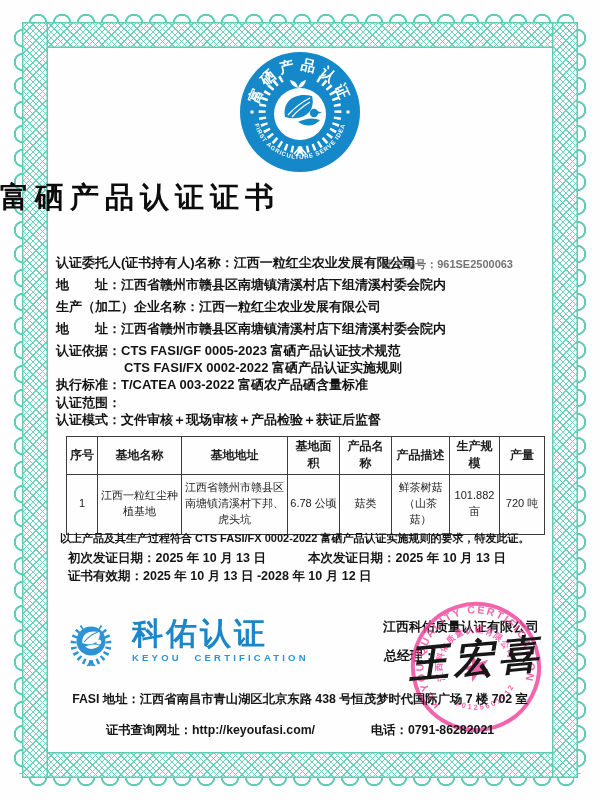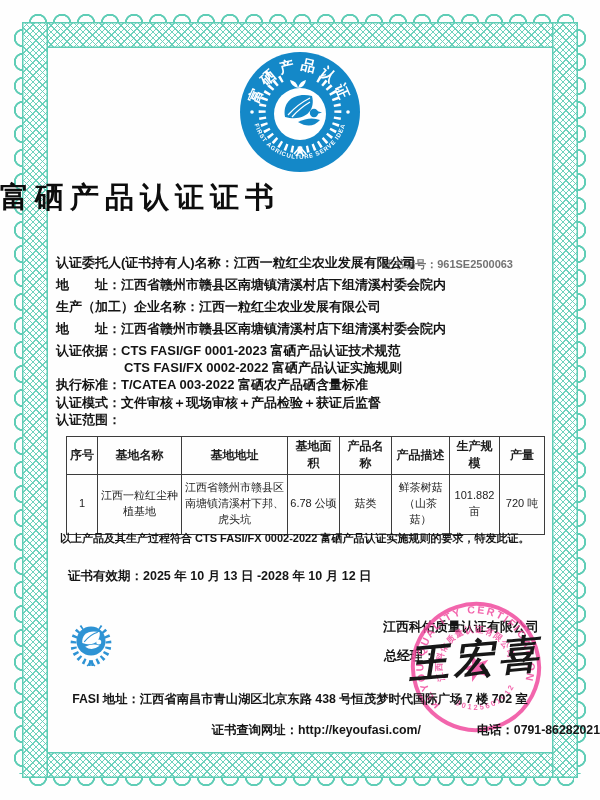--- a/index.html
+++ b/index.html
@@ -64,21 +64,21 @@
   .keyou-texts{margin-left:12px;}
   .keyou-cn{font-size:31px;font-weight:900;color:#1b86c8;letter-spacing:3px;line-height:1;}
   .keyou-en{font-size:9.5px;font-weight:700;color:#2e93d4;letter-spacing:3.2px;margin-top:3px;}
   .company{position:absolute;left:383px;top:618px;font-size:13px;font-weight:700;white-space:nowrap;}
   .gm{position:absolute;left:384px;top:647px;font-size:13px;font-weight:700;}
   .seal{position:absolute;left:401px;top:592px;width:150px;height:150px;opacity:.83;}
   .signature{position:absolute;left:408px;top:630px;width:170px;z-index:6;
     font-size:40px;font-weight:700;font-style:italic;letter-spacing:5px;
     color:#171717;transform:rotate(-5deg);}
   .fasi{position:absolute;left:0;right:0;top:691px;text-align:center;font-size:12.3px;font-weight:700;}
-  .bottomline{position:absolute;left:0;right:0;top:722px;text-align:right;font-size:12.3px;font-weight:700;}
+  .bottomline{position:absolute;left:0;right:0;top:722px;text-align:center;font-size:12.3px;font-weight:700;}
   .bottomline .sep{display:inline-block;width:56px;}
 </style>
 </head>
 <body>
 
 <div class="page">
 
   <div class="band band-top"></div>
   <div class="band band-bottom"></div>
   <div class="band band-left"></div>
@@ -113,25 +113,25 @@
   </svg>
 
   <div class="title">富硒产品认证证书</div>
   <div class="certno"><span>证书编号：</span><span>961SE2500063</span></div>
 
   <div class="info">
     <div class="ln"><span>认证委托人(证书持有人)名称：</span><span>江西一粒红尘农业发展有限公司</span></div>
     <div class="ln"><span>地　　址：</span><span>江西省赣州市赣县区南塘镇清溪村店下组清溪村委会院内</span></div>
     <div class="ln"><span>生产（加工）企业名称：</span><span>江西一粒红尘农业发展有限公司</span></div>
     <div class="ln"><span>地　　址：</span><span>江西省赣州市赣县区南塘镇清溪村店下组清溪村委会院内</span></div>
-    <div class="ln-tight"><span>认证依据：</span><span>CTS FASI/GF 0001-2023 富硒产品认证技术规范</span></div>
+    <div class="ln-tight"><span>认证依据：</span><span>CTS FASI/GF 0005-2023 富硒产品认证技术规范</span></div>
     <div class="ln-tight indent"><span>CTS FASI/FX 0002-2022 富硒产品认证实施规则</span></div>
     <div class="ln-tight"><span>执行标准：</span><span>T/CATEA 003-2022 富硒农产品硒含量标准</span></div>
+    <div class="ln-tight"><span>认证范围：</span></div>
     <div class="ln-tight"><span>认证模式：</span><span>文件审核＋现场审核＋产品检验＋获证后监督</span></div>
-    <div class="ln-tight"><span>认证范围：</span></div>
   </div>
 
   <table class="scope">
     <colgroup>
       <col style="width:31px">
         <col style="width:84px">
         <col style="width:106px">
         <col style="width:52px">
       <col style="width:52px">
         <col style="width:58px">
@@ -158,35 +158,42 @@
         <td>6.78 公顷</td>
         <td>菇类</td>
         <td>鲜茶树菇（山茶菇）</td>
         <td>101.882 亩</td>
         <td>720 吨</td>
       </tr>
     </tbody>
   </table>
 
   <div class="conformity">以上产品及其生产过程符合 CTS FASI/FX 0002-2022 富硒产品认证实施规则的要求，特发此证。</div>
+  <div class="dates1">
+    <span>初次发证日期：</span><span>2025 年 10 月 13 日</span><span class="gap"></span><span>本次发证日期：</span><span>2025 年 10 月 13 日</span>
+  </div>
   <div class="dates2">
     <span>证书有效期：</span><span>2025 年 10 月 13 日 -2028 年 10 月 12 日</span>
   </div>
 
   <div class="keyou">
     <svg width="58" height="60" viewBox="0 0 60 62">
       <path d="M30,54 A20,20 0 0 1 21.5,17" fill="none" stroke="#2e93d4" stroke-width="6" stroke-dasharray="2.5 3.5"></path>
       <path d="M30,54 A20,20 0 0 0 38.5,17" fill="none" stroke="#2e93d4" stroke-width="6" stroke-dasharray="2.5 3.5"></path>
       <path d="M26,57 l4,-5 4,5" stroke="#2e93d4" stroke-width="1.5" fill="none"></path>
       <circle cx="30" cy="31" r="15" fill="#2e93d4"></circle>
       <path d="M21,33 C20,24 28,19 39,22 C40,31 33,37 21,33 Z" fill="#ffffff"></path>
       <path d="M23,32 C28,26 33,23 37,22" stroke="#2e93d4" stroke-width="1.2" fill="none"></path>
       <circle cx="38" cy="32" r="2.6" fill="#ffffff"></circle>
       <path d="M24,37 Q32,33 39,36 Q31,42 24,37 Z" fill="#ffffff"></path>
     </svg>
+    <div class="keyou-texts">
+      <div class="keyou-cn">科佑认证</div>
+      <div class="keyou-en">KEYOU　CERTIFICATION</div>
+    </div>
   </div>
 
   <div class="company">江西科佑质量认证有限公司</div>
   <div class="gm">总经理：</div>
 
   <svg class="seal" viewBox="0 0 150 150">
     <g transform="rotate(-18 75 75)" fill="#f0479c">
       <circle cx="75" cy="75" r="63" fill="none" stroke="#f0479c" stroke-width="4"></circle>
       <path id="sealring" d="M 31,101 A 52,52 0 1 1 119,101" fill="none"></path>
       <text font-size="10.5" font-weight="bold" letter-spacing="2" font-family="Liberation Sans, sans-serif">

